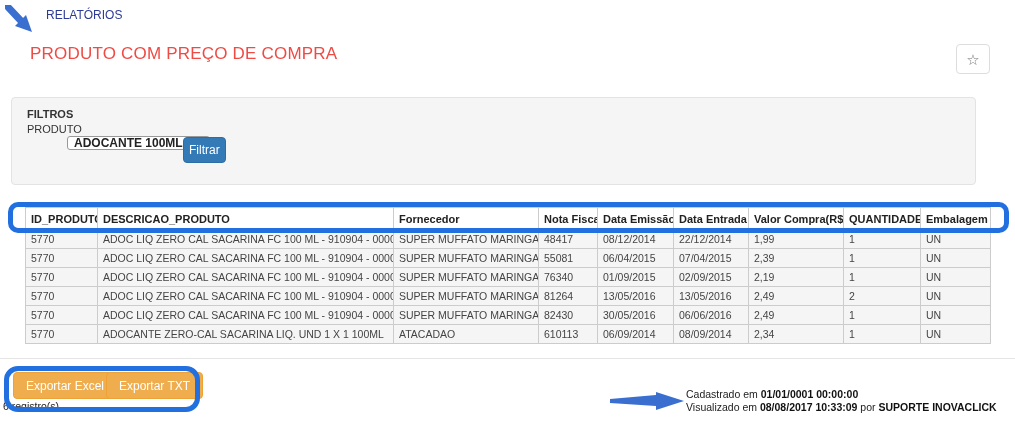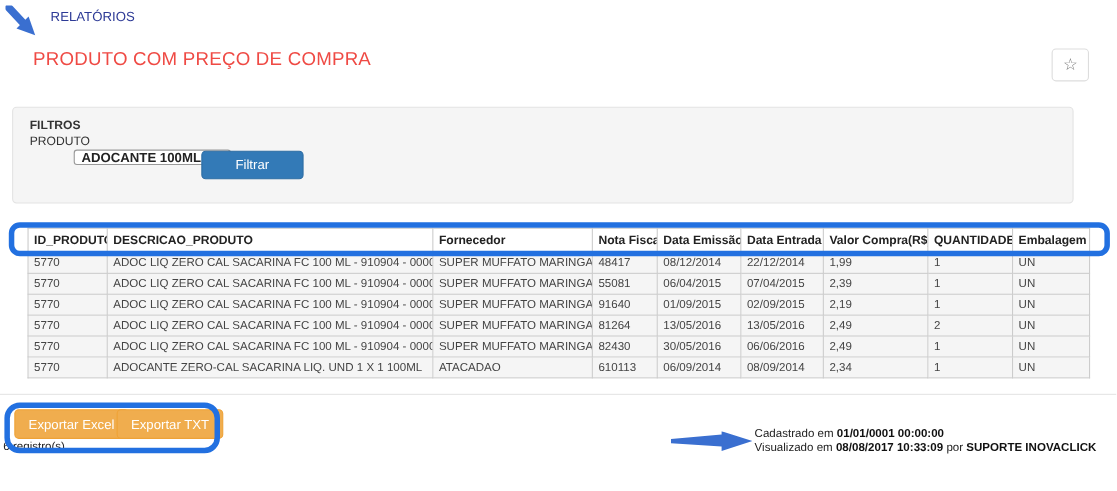--- a/index.html
+++ b/index.html
@@ -37,21 +37,21 @@
     background:#f5f5f5;border:1px solid #e3e3e3;border-radius:4px;
   }
   .filter-panel .lbl-filtros{position:absolute;left:15px;top:10px;font-size:11px;font-weight:bold;color:#333;}
   .filter-panel .lbl-produto{position:absolute;left:15px;top:25px;font-size:11px;color:#333;}
   .filter-panel input{
     position:absolute;left:14px;top:38px;width:143px;height:14px;
     border:1px solid #999;border-radius:3px;padding:0 6px;
     font-family:inherit;font-size:12px;font-weight:bold;color:#222;background:#fff;margin-left:41px;
   }
   .btn-filtrar{
-    position:absolute;left:171px;top:39px;height:26px;padding:0 30px;
+    position:absolute;left:171px;top:39px;height:26px;padding:0 5px;
     background:var(--primary-button-blue);border:1px solid #2e6da4;border-radius:4px;
     color:#fff;font-size:12px;font-family:inherit;cursor:pointer;
   }
   
   .grid{
     position:absolute;left:25px;top:207px;width:965px;
     border-collapse:collapse;table-layout:fixed;
     border:1px solid #ccc;
   }
   .grid th{
@@ -159,21 +159,21 @@
         <td>06/04/2015</td>
         <td>07/04/2015</td>
         <td>2,39</td>
         <td>1</td>
         <td>UN</td>
       </tr>
       <tr>
         <td>5770</td>
         <td>ADOC LIQ ZERO CAL SACARINA FC 100 ML - 910904 - 0000</td>
         <td>SUPER MUFFATO MARINGA</td>
-        <td>91640</td>
+        <td>76340</td>
         <td>01/09/2015</td>
         <td>02/09/2015</td>
         <td>2,19</td>
         <td>1</td>
         <td>UN</td>
       </tr>
       <tr>
         <td>5770</td>
         <td>ADOC LIQ ZERO CAL SACARINA FC 100 ML - 910904 - 0000</td>
         <td>SUPER MUFFATO MARINGA</td>

